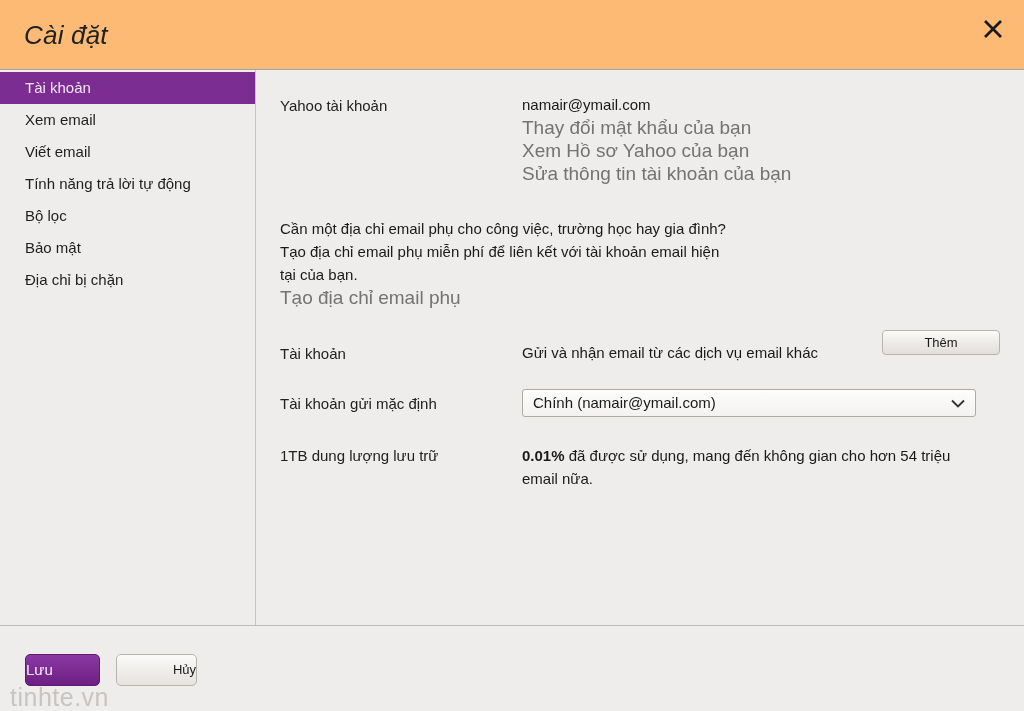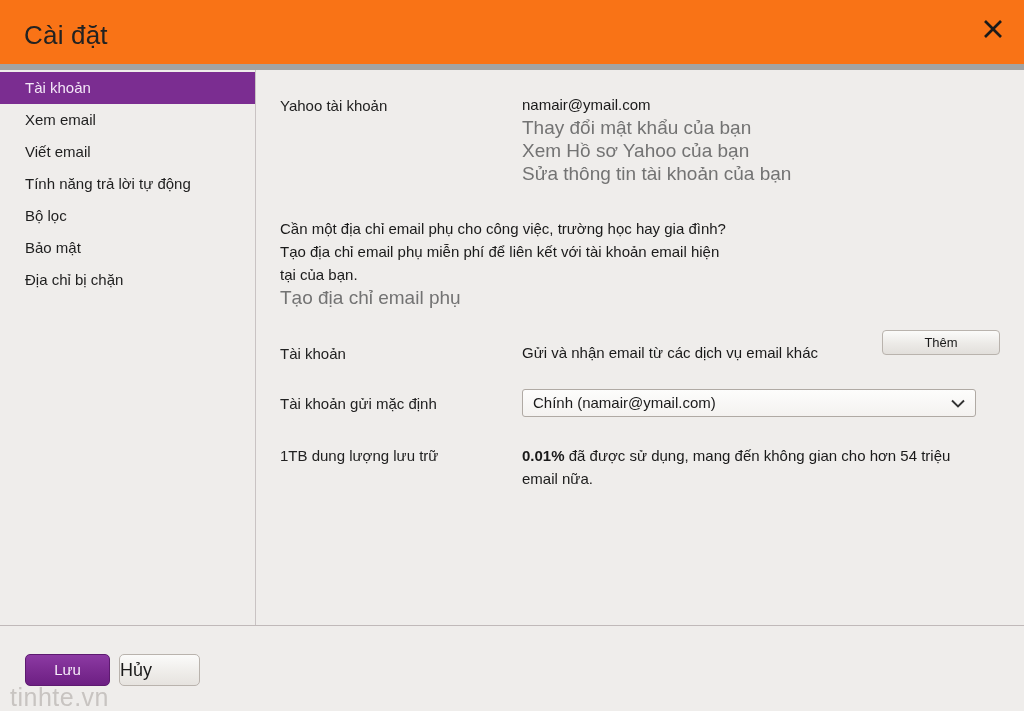--- a/index.html
+++ b/index.html
@@ -22,23 +22,24 @@
     display: flex;
     flex-direction: column;
     background: #efedeb;
   }
 
   
   .titlebar {
     height: 70px;
     flex: 0 0 70px;
     position: relative;
-    border-bottom: 6px solid #a3a3a3;
-    box-sizing: border-box;
-    background: #f97316;
+    border-bottom: 1px solid #a3a3a3;
+    box-sizing: border-box;
+    background: #fdba74;
+    font-style: italic;
   }
   .title {
     position: absolute;
     left: 24px;
     top: 20px;
     font-size: 26px;
     font-weight: 400;
     color: #222;
     letter-spacing: 0.2px;
   }
@@ -200,43 +201,43 @@
   }
   .footer-buttons {
     position: absolute;
     left: 25px;
     top: 28px;
     display: flex;
     gap: 9px;
   }
   .btn-primary {
     box-sizing: border-box;
-    width: 85px;
+    width: 75px;
     height: 32px;
     line-height: 30px;
-    text-align: center;
     font-size: 15px;
     color: #f6eef9;
     background: linear-gradient(to bottom, #8c3aa3 0%, #7c2c92 50%, #6d1f83 100%);
     border: 1px solid #5d1a70;
     border-radius: 5px;
     cursor: pointer;
   }
   .btn-secondary {
     box-sizing: border-box;
     width: 81px;
     height: 32px;
     line-height: 30px;
-    text-align: left;
-    font-size: 18px;
+    text-align: right;
+    font-size: 13px;
     color: #1a1a1a;
     background: linear-gradient(to bottom, #fbfbfa 0%, #efedea 55%, #e6e3df 100%);
     border: 1px solid #b9b3ad;
     border-radius: 5px;
     cursor: pointer;
+    margin-left: 7px;
   }
   .watermark {
     position: absolute;
     left: 10px;
     bottom: 0;
     font-size: 25px;
     color: #c8c4c1;
     letter-spacing: 0.5px;
     line-height: 28px;
     user-select: none;

